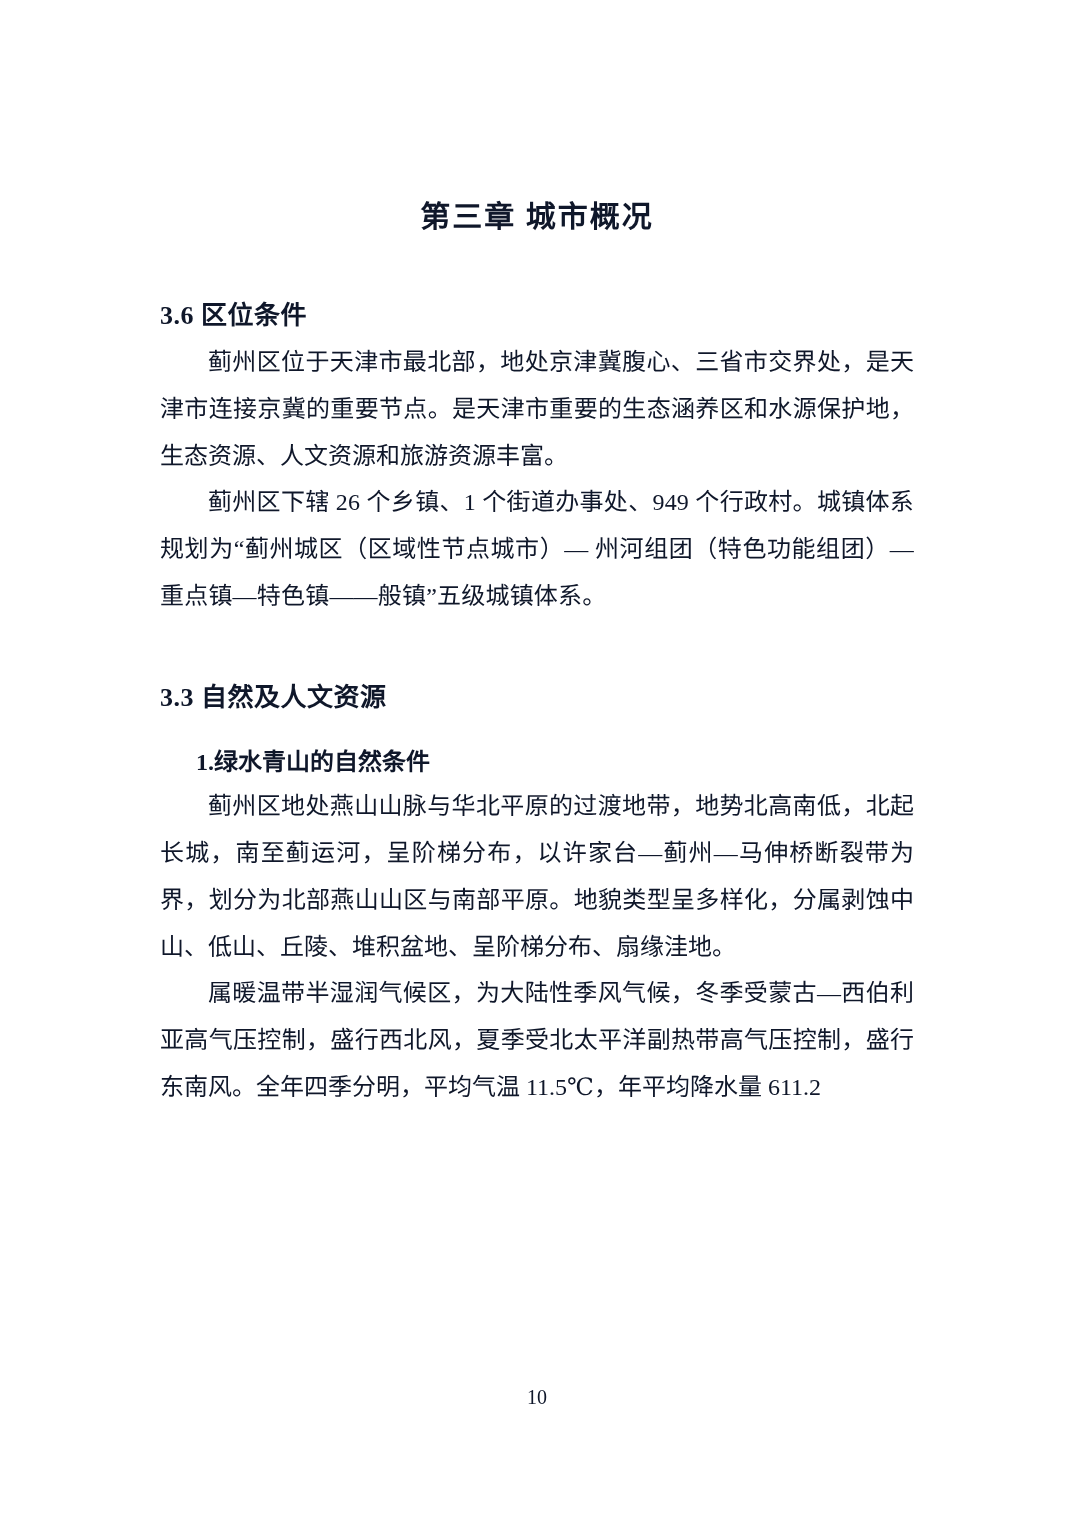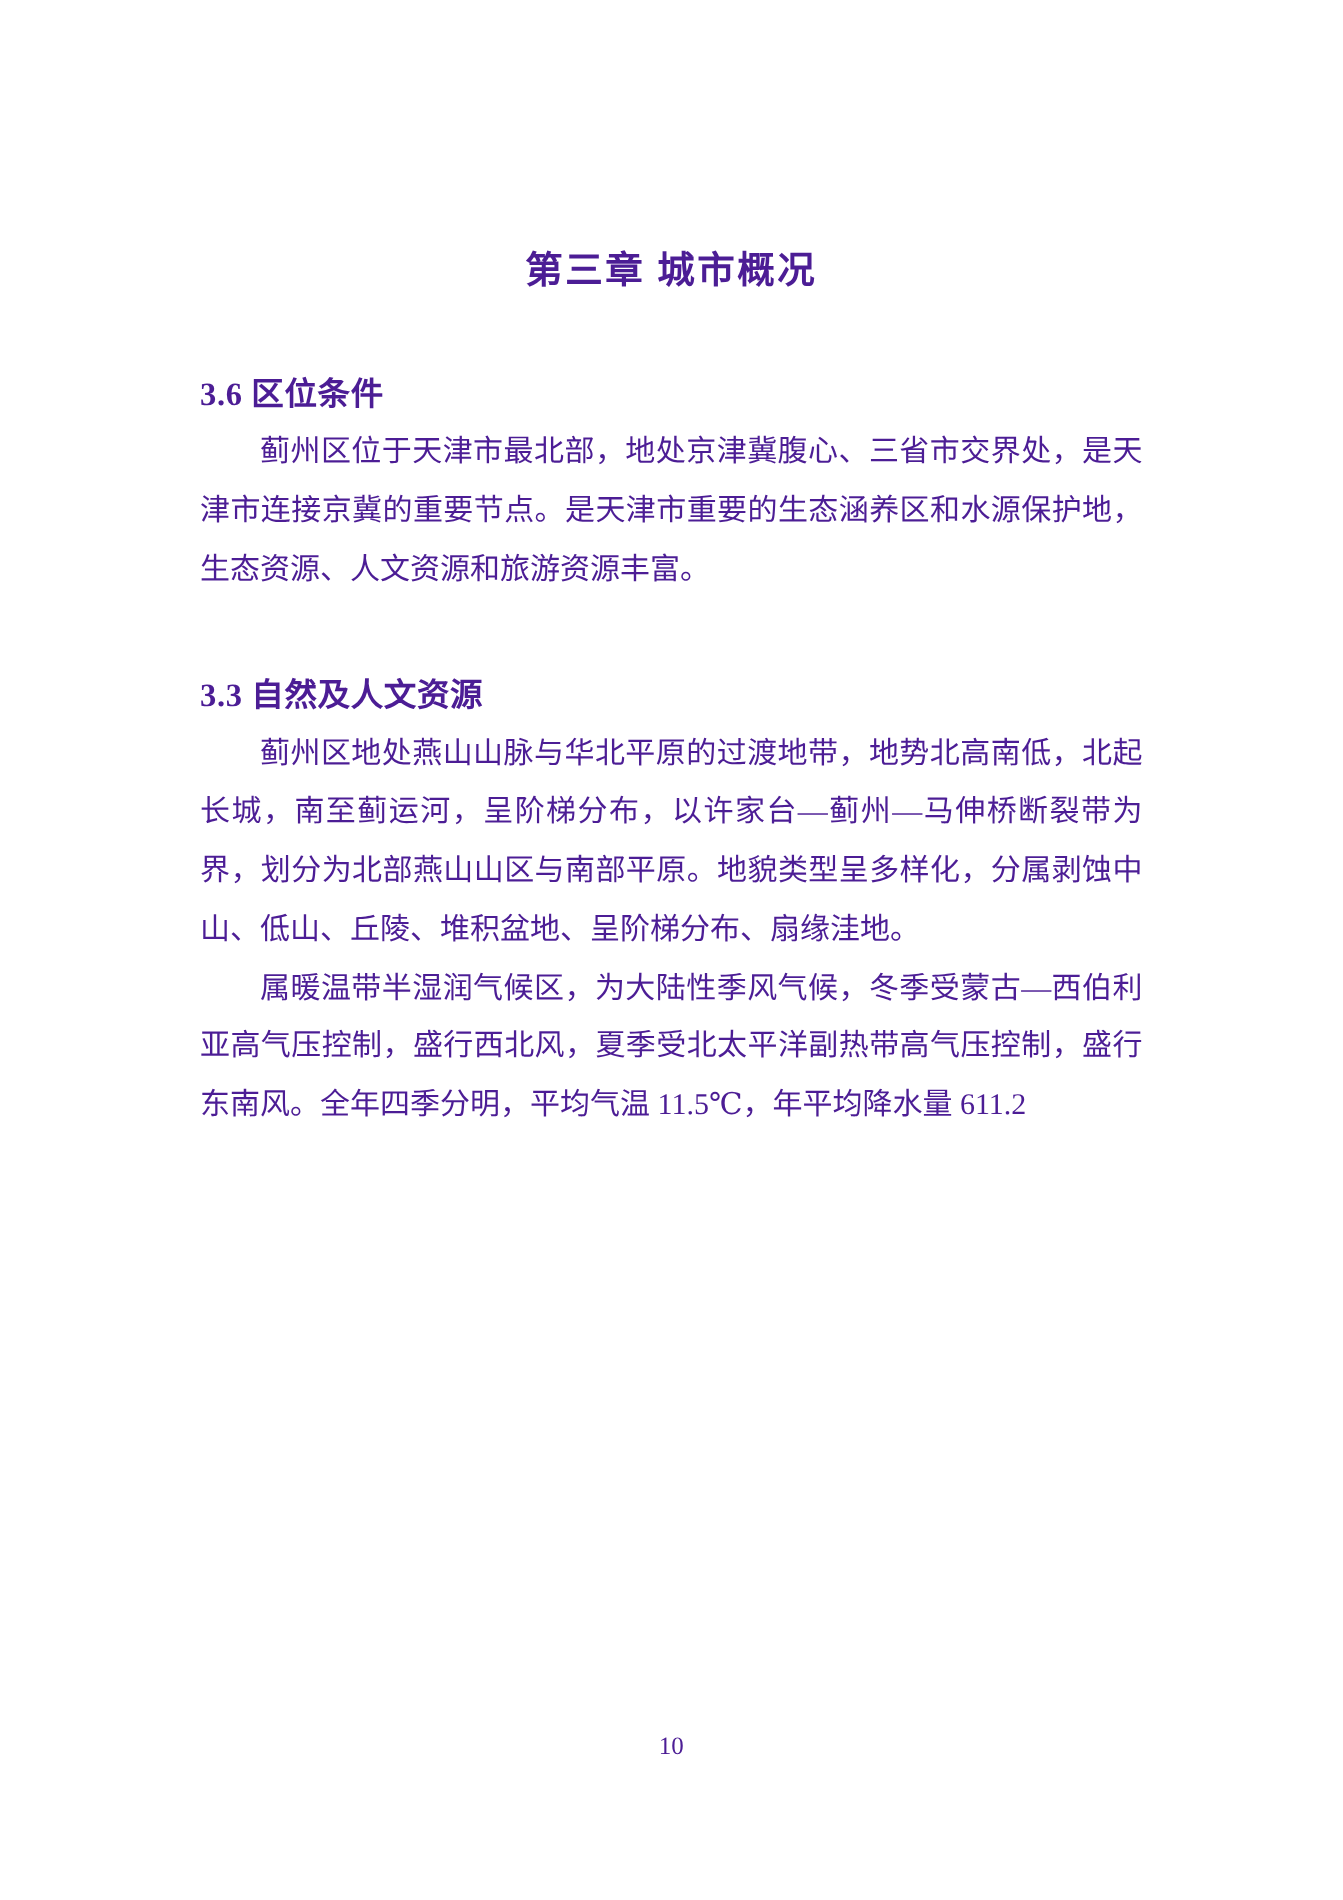--- a/index.html
+++ b/index.html
@@ -7,21 +7,21 @@
     padding: 0;
     background: #ffffff;
   }
   .page {
     position: relative;
     width: 1074px;
     height: 1520px;
     background: #ffffff;
     box-sizing: border-box;
     font-family: "Liberation Serif", "DejaVu Serif", serif;
-    color: #4c1d95;
+    color: #0f172a;
     overflow: hidden;
   }
   .content {
     position: absolute;
     left: 160px;
     top: 0;
     width: 754px;
   }
   .chapter-title {
     text-align: center;
@@ -79,22 +79,24 @@
 <body>
 
 <div class="page">
   <div class="content">
 
     <h1 class="chapter-title">第三章 城市概况</h1>
 
     <h2 class="h2">3.6 区位条件</h2>
     <p class="para">蓟州区位于天津市最北部，地处京津冀腹心、三省市交界处，是天津市连接京冀的重要节点。是天津市重要的生态涵养区和水源保护地，生态资源、人文资源和旅游资源丰富。</p>
 
+    <p class="para spaced">蓟州区下辖 26 个乡镇、1 个街道办事处、949 个行政村。城镇体系规划为“蓟州城区（区域性节点城市）— 州河组团（特色功能组团）—重点镇—特色镇——般镇”五级城镇体系。</p>
 
     <h2 class="h2">3.3 自然及人文资源</h2>
+    <h3 class="h3">1.绿水青山的自然条件</h3>
 
     <p class="para">蓟州区地处燕山山脉与华北平原的过渡地带，地势北高南低，北起长城，南至蓟运河，呈阶梯分布，以许家台—蓟州—马伸桥断裂带为界，划分为北部燕山山区与南部平原。地貌类型呈多样化，分属剥蚀中山、低山、丘陵、堆积盆地、呈阶梯分布、扇缘洼地。</p>
 
     <p class="para">属暖温带半湿润气候区，为大陆性季风气候，冬季受蒙古—西伯利亚高气压控制，盛行西北风，夏季受北太平洋副热带高气压控制，盛行东南风。全年四季分明，平均气温 11.5℃，年平均降水量 611.2</p>
 
   </div>
 
   <div class="page-number">10</div>
 </div>
 

